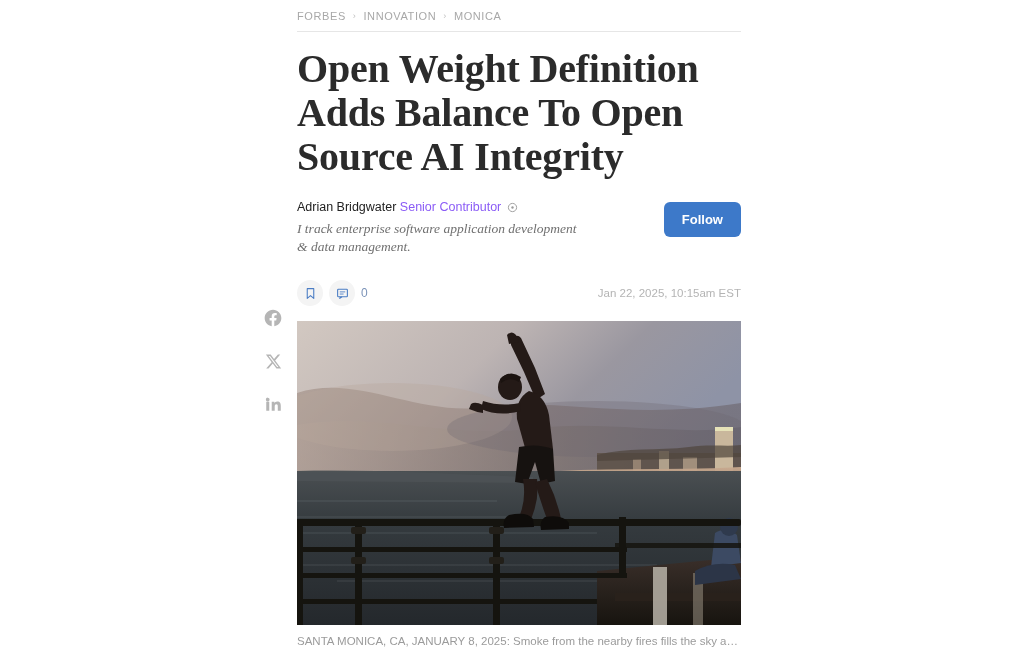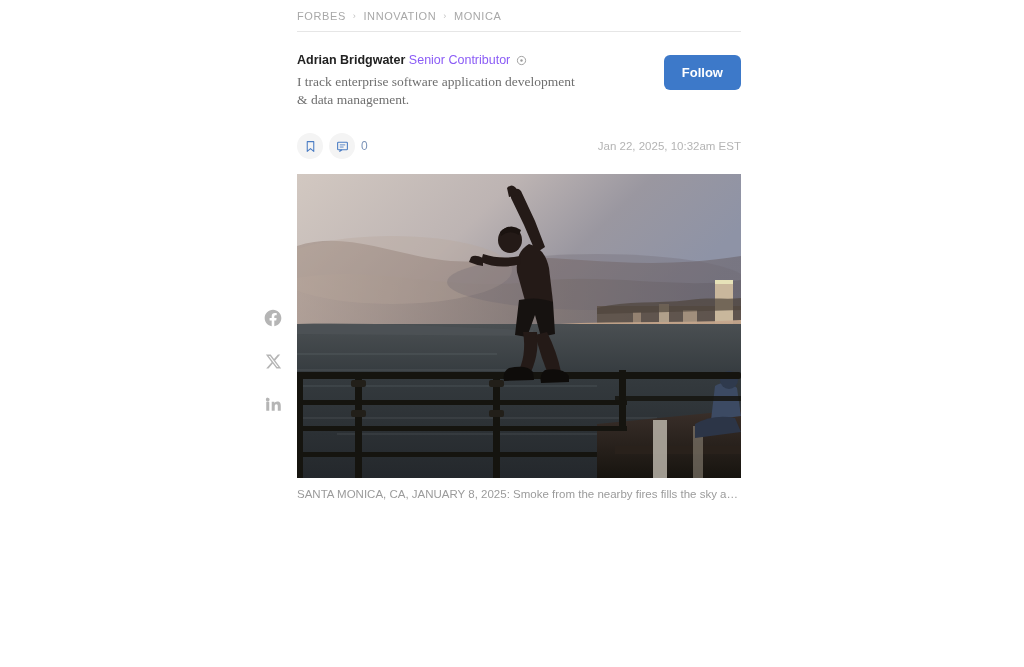--- a/index.html
+++ b/index.html
@@ -88,33 +88,34 @@
     margin-top: 20px;
     position: relative;
   }
   .byline-line1 {
     font-size: 12.5px;
     color: #8d8d8d;
     line-height: 16px;
   }
   .byline-author {
     color: #222222;
-    font-weight: 700;
+    font-weight: 400;
     cursor: pointer;
   }
   .byline-role { color: #8b5cf6; }
   .info-icon {
     display: inline-block;
     vertical-align: -2px;
     margin-left: 2px;
     cursor: pointer;
   }
   .bio {
     margin-top: 3px;
     font-family: "Liberation Serif", "DejaVu Serif", serif;
+    font-style: italic;
     font-size: 13.5px;
     line-height: 18px;
     color: #6f6f6f;
     width: 280px;
   }
 
   .follow-btn {
     position: absolute;
     right: 0;
     top: 3px;
@@ -214,20 +215,21 @@
   <div class="article">
 
     <nav class="breadcrumb">
       <a class="crumb">FORBES</a>
       <span class="sep">›</span>
       <a class="crumb">INNOVATION</a>
       <span class="sep">›</span>
       <a class="crumb">MONICA</a>
     </nav>
 
+    <h1 class="headline">Open Weight Definition Adds Balance To Open Source AI Integrity</h1>
 
     <div class="byline">
       <div class="byline-line1">
         <span class="byline-author">Adrian Bridgwater</span>
         <span class="byline-role">Senior Contributor</span>
         <span class="info-icon">
           <svg width="11" height="11" viewBox="0 0 24 24" fill="none" stroke="#9a9a9a" stroke-width="2" aria-hidden="true">
             <circle cx="12" cy="12" r="9"></circle>
             <circle cx="12" cy="12" r="2.6" fill="#9a9a9a" stroke="none"></circle>
           </svg>
@@ -244,21 +246,21 @@
         </svg>
       </button>
       <button class="action-btn">
         <svg width="13" height="13" viewBox="0 0 24 24" fill="none" stroke="#4b7dc4" stroke-width="2" stroke-linejoin="round" aria-hidden="true">
           <rect x="3" y="4" width="18" height="14" rx="1.5"></rect>
           <path d="M7 9h10M7 13h7" stroke-width="1.6"></path>
           <path d="M8 18l-1 3 4-3" fill="none"></path>
         </svg>
       </button>
       <span class="comment-count">0</span>
-      <span class="pub-date">Jan 22, 2025, 10:32am EST</span>
+      <span class="pub-date">Jan 22, 2025, 10:15am EST</span>
     </div>
 
 
     <div class="hero">
       <svg class="hero-svg" viewBox="0 0 444 304" preserveAspectRatio="none" aria-hidden="true">
         <defs>
           <linearGradient id="sky" x1="0" y1="0" x2="1" y2="0.35">
             <stop offset="0" stop-color="#d2c8c1"></stop>
             <stop offset="0.45" stop-color="#bdb4b3"></stop>
             <stop offset="0.72" stop-color="#9a97a0"></stop>

